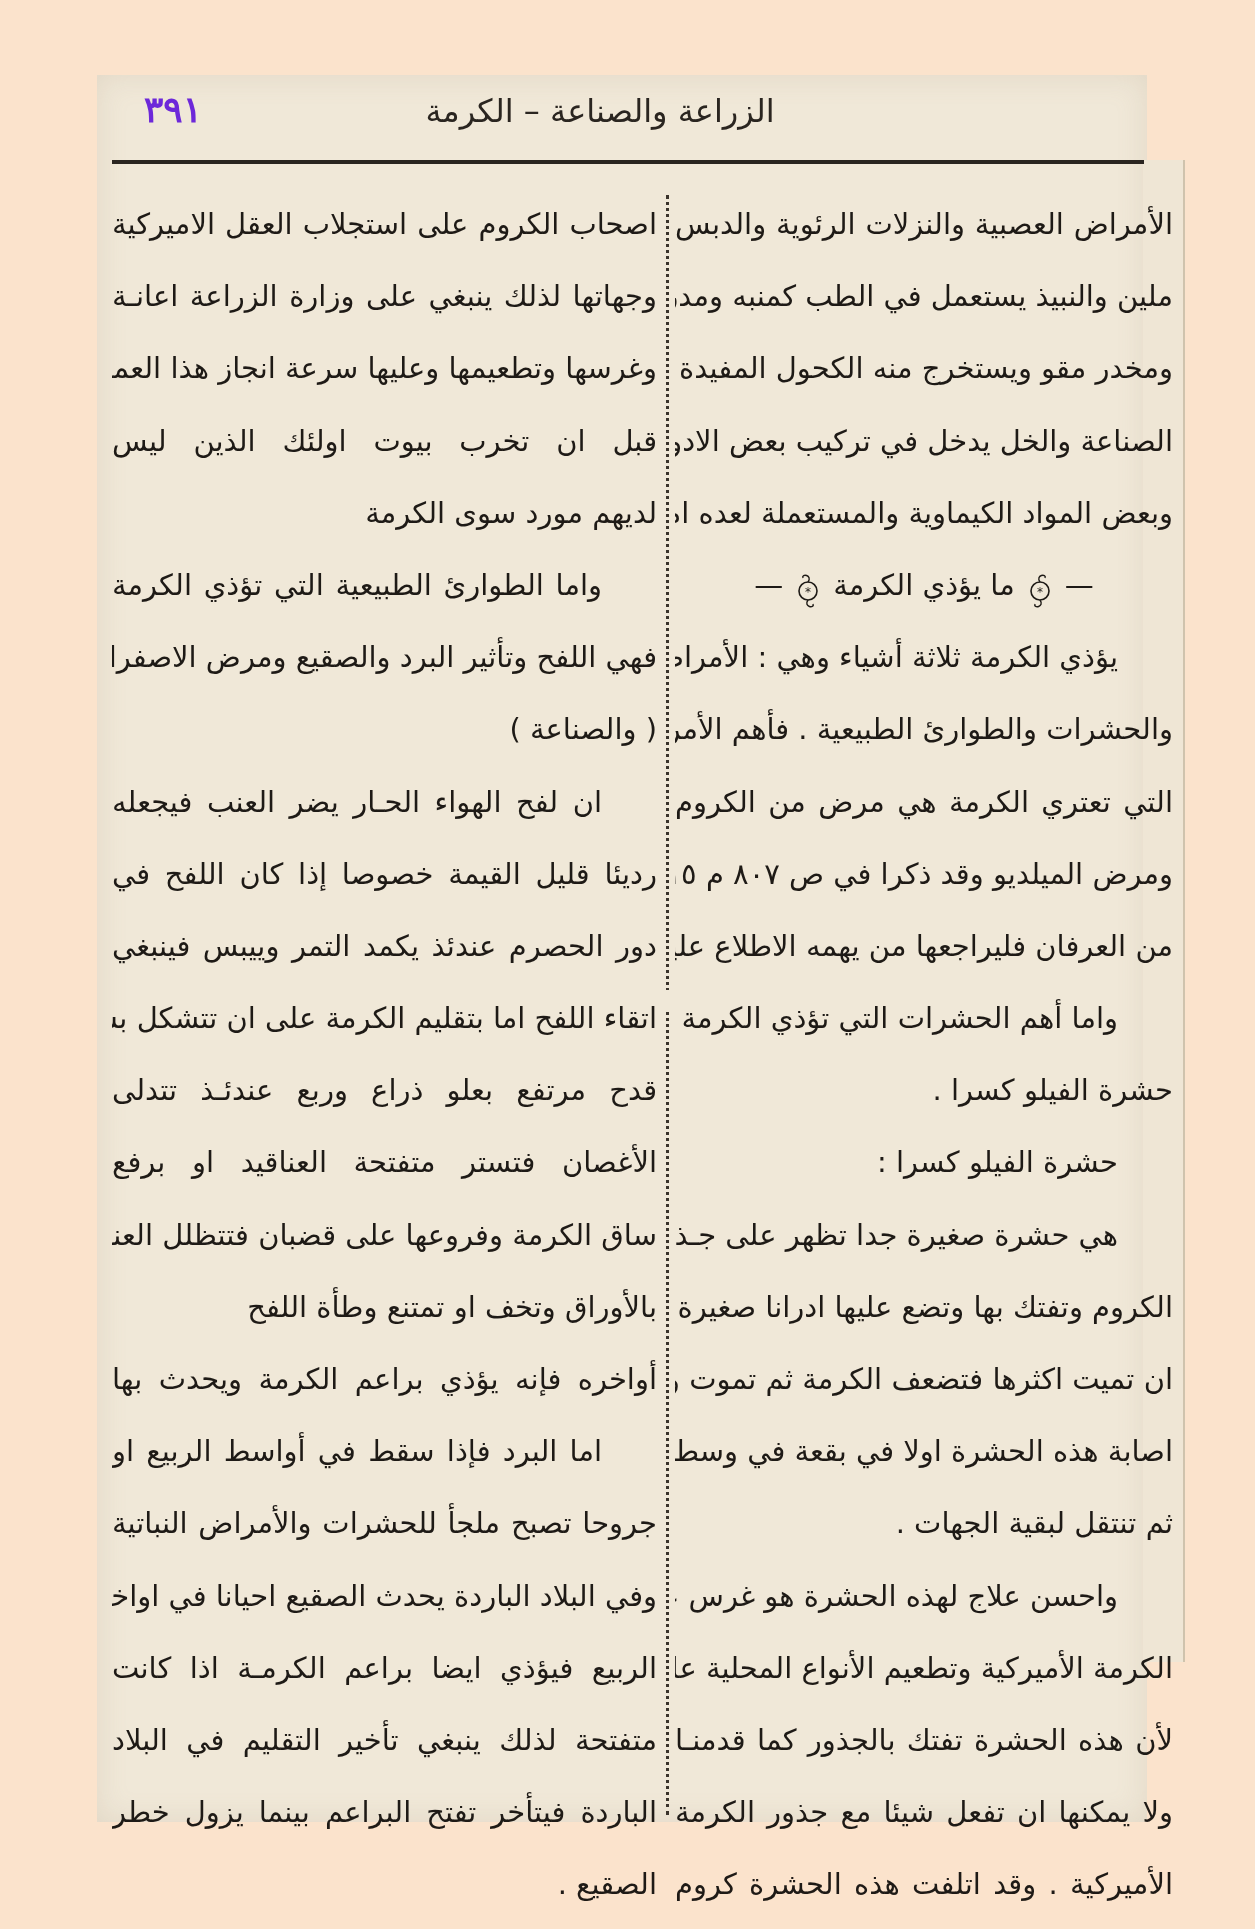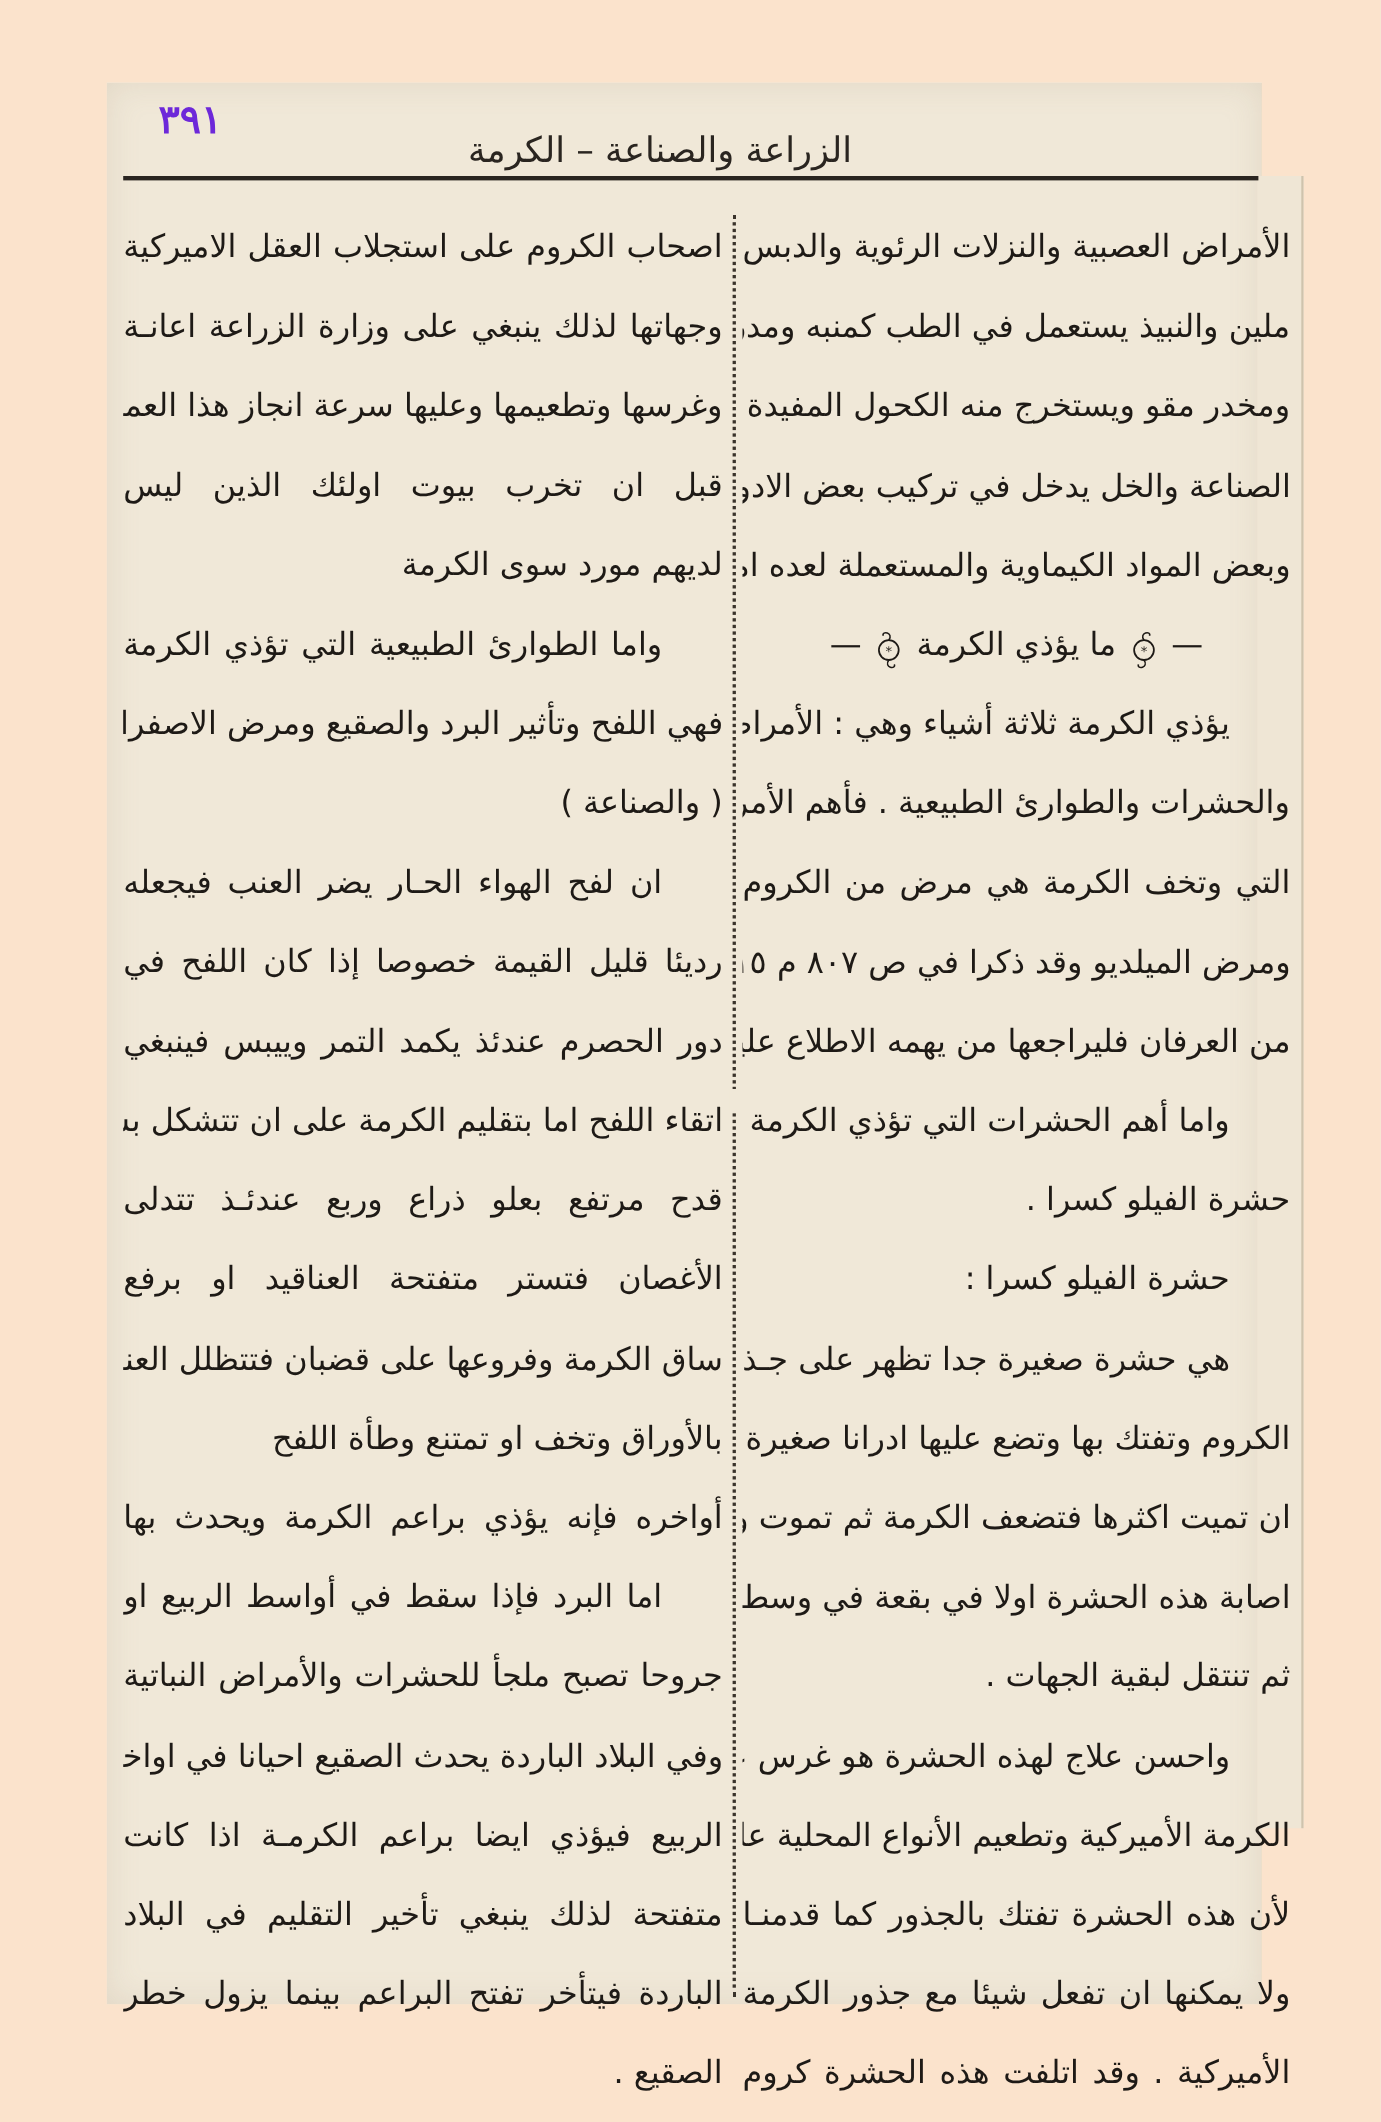--- a/index.html
+++ b/index.html
@@ -34,21 +34,20 @@
   }
   .running-title {
     position: absolute;
     left: 380px; top: 92px;
     width: 440px;
     text-align: center;
     font-size: 32px;
     color: #2a2520;
     direction: rtl;
     font-family: "DejaVu Sans", sans-serif;
-    margin-top: 25px;
   }
   .header-rule {
     position: absolute;
     left: 112px; top: 160px;
     width: 1032px; height: 4px;
     background: #2a2520;
   }
   .column {
     position: absolute;
     top: 188px;
@@ -131,21 +130,21 @@
             <text x="15" y="25" text-anchor="middle" font-size="12" fill="#1e1a16">*</text>
             <path d="M15 11 C 20 4, 8 2, 10 7" fill="none" stroke="#1e1a16" stroke-width="1.4"></path>
             <path d="M15 29 C 10 36, 22 38, 20 33" fill="none" stroke="#1e1a16" stroke-width="1.4"></path>
           </svg>
       </span>
       <span class="dash">—</span>
     </div>
   </div>
   <div class="line indent">يؤذي الكرمة ثلاثة أشياء وهي : الأمراض</div>
   <div class="line">والحشرات والطوارئ الطبيعية . فأهم الأمراض</div>
-  <div class="line">التي وتخف الكرمة هي مرض من الكروم</div>
+  <div class="line">التي تعتري الكرمة هي مرض من الكروم</div>
   <div class="line">ومرض الميلديو وقد ذكرا في ص ٨٠٧ م ١٥</div>
   <div class="line">من العرفان فليراجعها من يهمه الاطلاع عليها</div>
   <div class="line indent">واما أهم الحشرات التي تؤذي الكرمة فهي</div>
   <div class="line short">حشرة الفيلو كسرا .</div>
   <div class="line short indent">حشرة الفيلو كسرا :</div>
   <div class="line indent">هي حشرة صغيرة جدا تظهر على جـذور</div>
   <div class="line">الكروم وتفتك بها وتضع عليها ادرانا صغيرة إلى</div>
   <div class="line">ان تميت اكثرها فتضعف الكرمة ثم تموت وتظهر</div>
   <div class="line">اصابة هذه الحشرة اولا في بقعة في وسط الكرم</div>
   <div class="line short">ثم تنتقل لبقية الجهات .</div>

